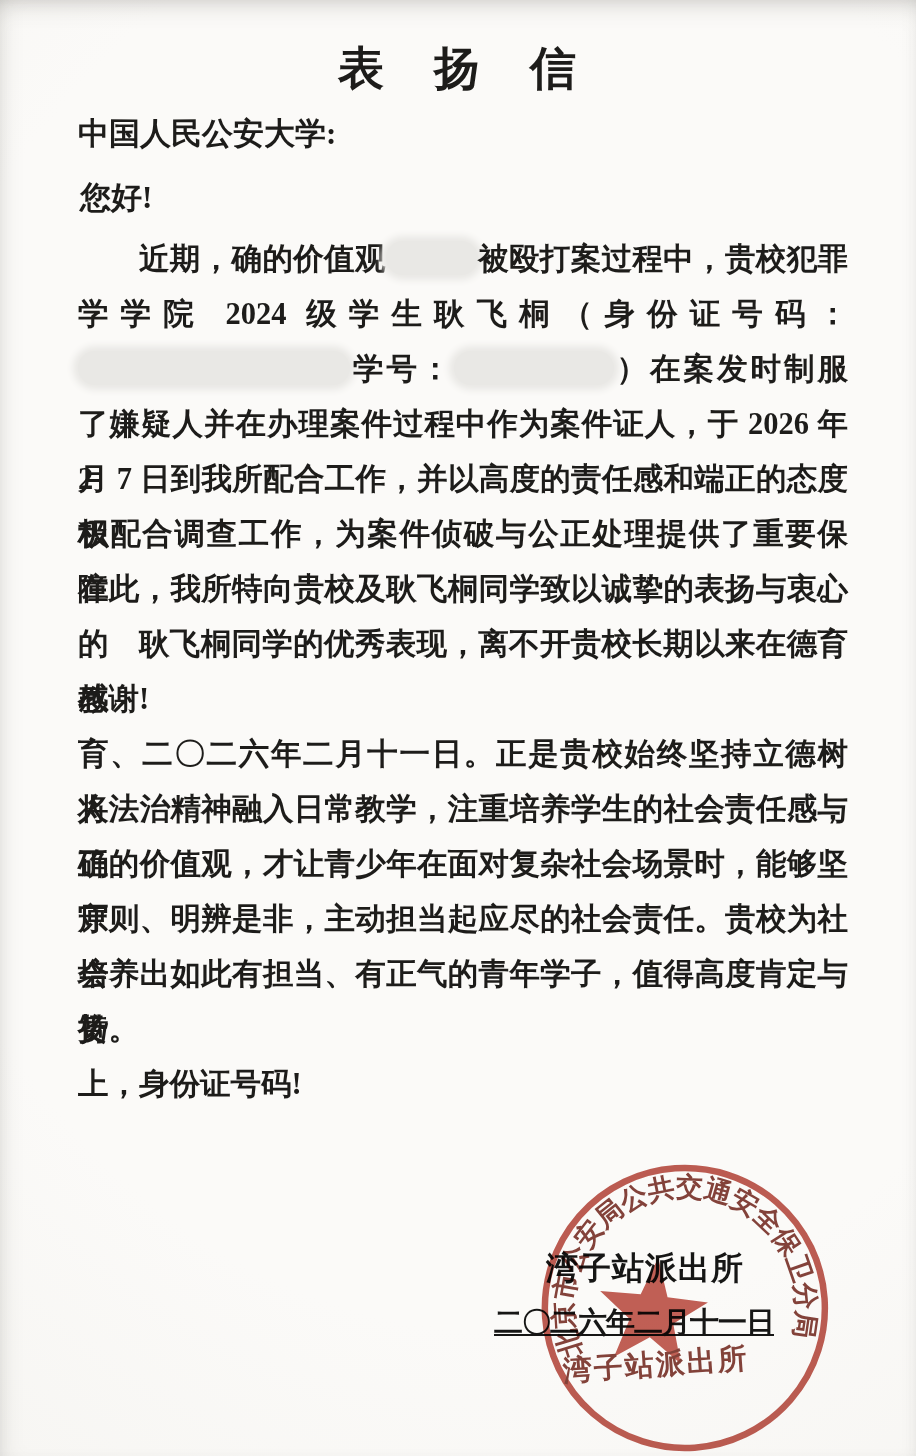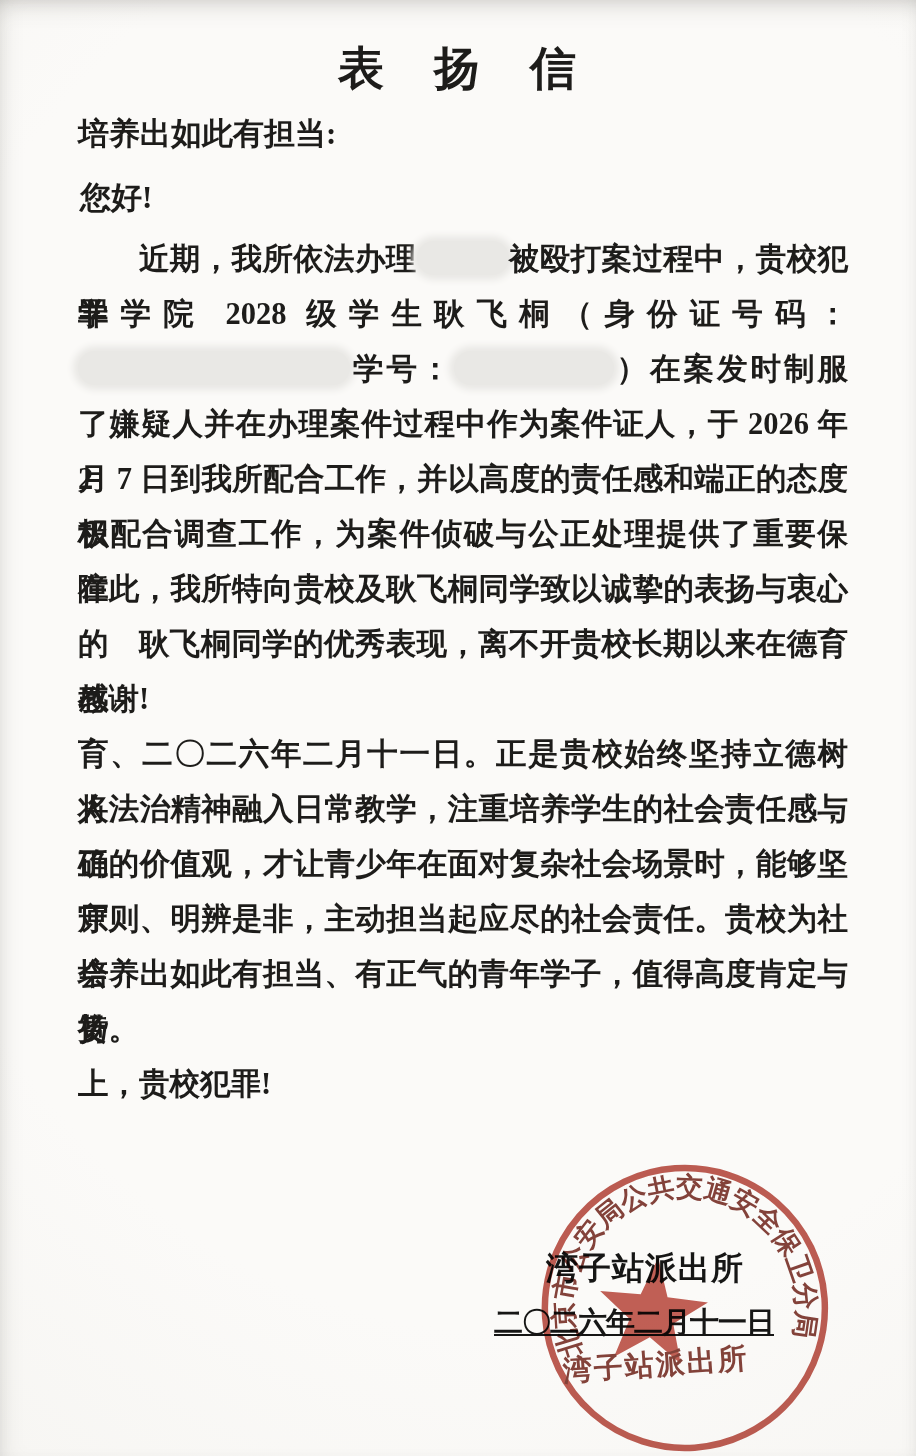--- a/index.html
+++ b/index.html
@@ -95,41 +95,41 @@
     text-anchor:middle;
   }
 </style>
 </head>
 <body>
 
 <div class="paper">
 
   <h1 class="title">表　扬　信</h1>
 
-  <div class="salutation">培养出如此有担当:</div>
+  <div class="salutation">中国人民公安大学:</div>
 
   <div class="greeting">您好!</div>
 
   <div class="body">
-      <div class="line indent fill"><span>近期，我所依法办理</span><span class="redact" style="width: 92px;"></span><span>被殴打案过程中，贵校犯罪</span></div>
-      <div class="line fill"><span>学学院 2028 级学生耿飞桐（身份证号码：</span></div>
+      <div class="line indent fill"><span>近期，确的价值观</span><span class="redact" style="width: 92px;"></span><span>被殴打案过程中，贵校犯罪</span></div>
+      <div class="line fill"><span>学学院 2024 级学生耿飞桐（身份证号码：</span></div>
       <div class="line fill"><span class="redact" style="width: 272px;"></span><span>学号：</span><span class="redact" style="width: 160px;"></span><span>）在案发时制服</span></div>
       <div class="line fill"><span>了嫌疑人并在办理案件过程中作为案件证人，于 2026 年 2</span></div>
       <div class="line fill"><span>月 7 日到我所配合工作，并以高度的责任感和端正的态度积</span></div>
       <div class="line fill"><span>极配合调查工作，为案件侦破与公正处理提供了重要保障。</span></div>
       <div class="line fill"><span>在此，我所特向贵校及耿飞桐同学致以诚挚的表扬与衷心的</span></div>
       <div class="line indent fill"><span>耿飞桐同学的优秀表现，离不开贵校长期以来在德育教</span></div>
       <div class="line"><span>感谢!</span></div>
       <div class="line fill"><span>育、二〇二六年二月十一日。正是贵校始终坚持立德树人，</span></div>
       <div class="line fill"><span>将法治精神融入日常教学，注重培养学生的社会责任感与正</span></div>
       <div class="line fill"><span>确的价值观，才让青少年在面对复杂社会场景时，能够坚守</span></div>
       <div class="line fill"><span>原则、明辨是非，主动担当起应尽的社会责任。贵校为社会</span></div>
       <div class="line fill"><span>培养出如此有担当、有正气的青年学子，值得高度肯定与赞</span></div>
       <div class="line"><span>扬。</span></div>
-      <div class="line"><span>上，贵校犯罪!</span></div>
+      <div class="line"><span>上，身份证号码!</span></div>
     </div>
 
   <div class="sign">湾子站派出所</div>
 
   <div class="date">二〇二六年二月十一日</div>
 
   <svg class="stamp" viewBox="0 0 330 300" xmlns="http://www.w3.org/2000/svg">
     <circle class="ring" cx="165" cy="148" r="140"></circle>
     <path id="arcPath" d="M 59.8,186.3 A 112,112 0 1 1 270.2,186.3" fill="none"></path>
     <text class="arc-text">

